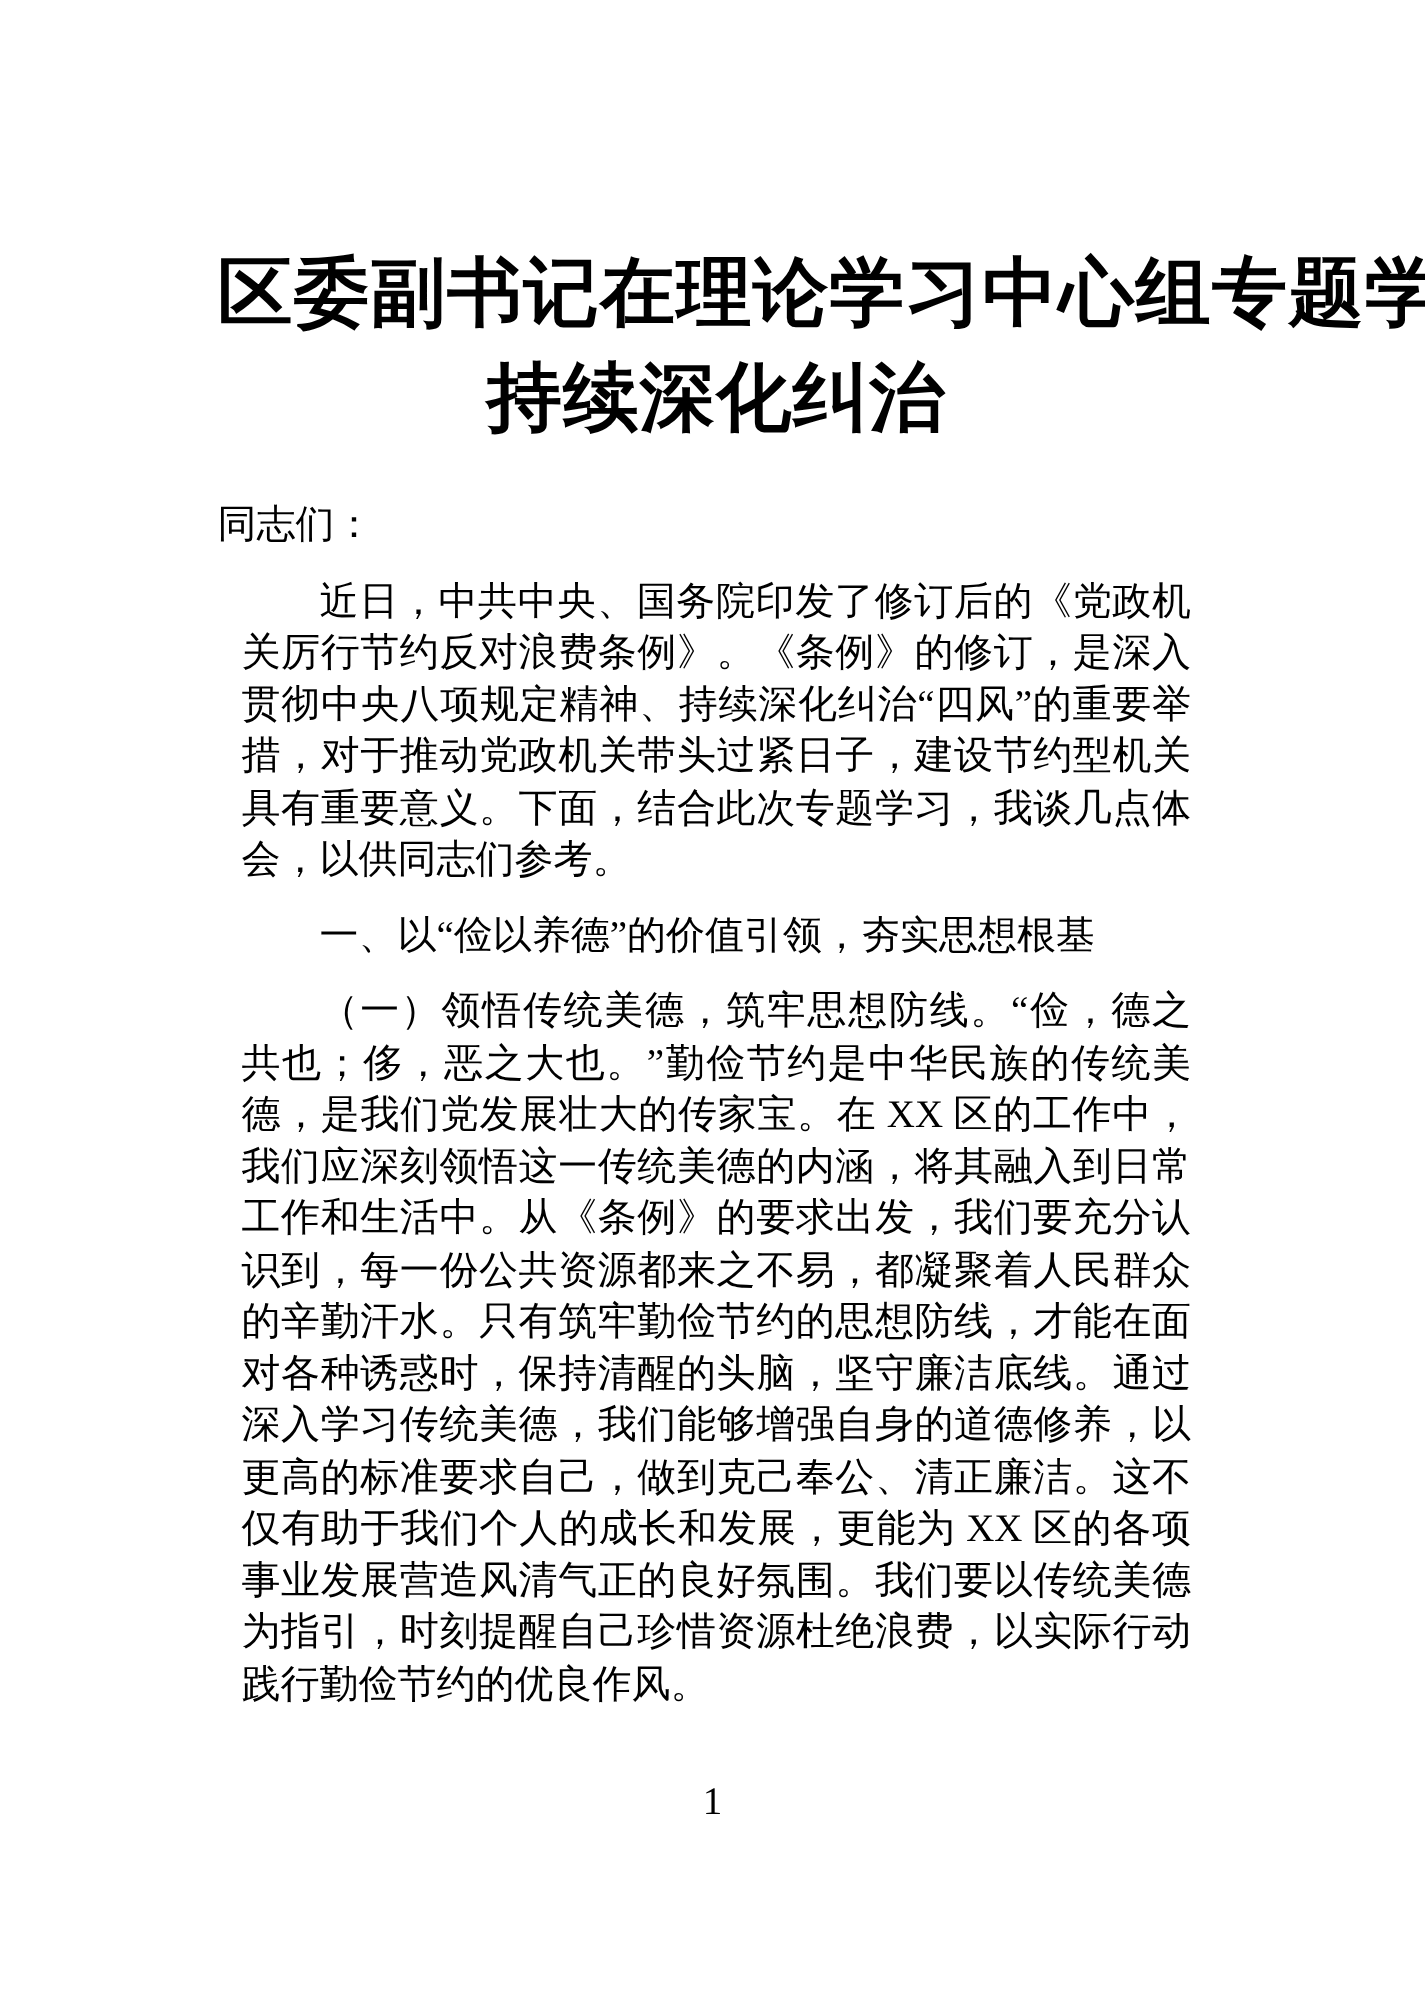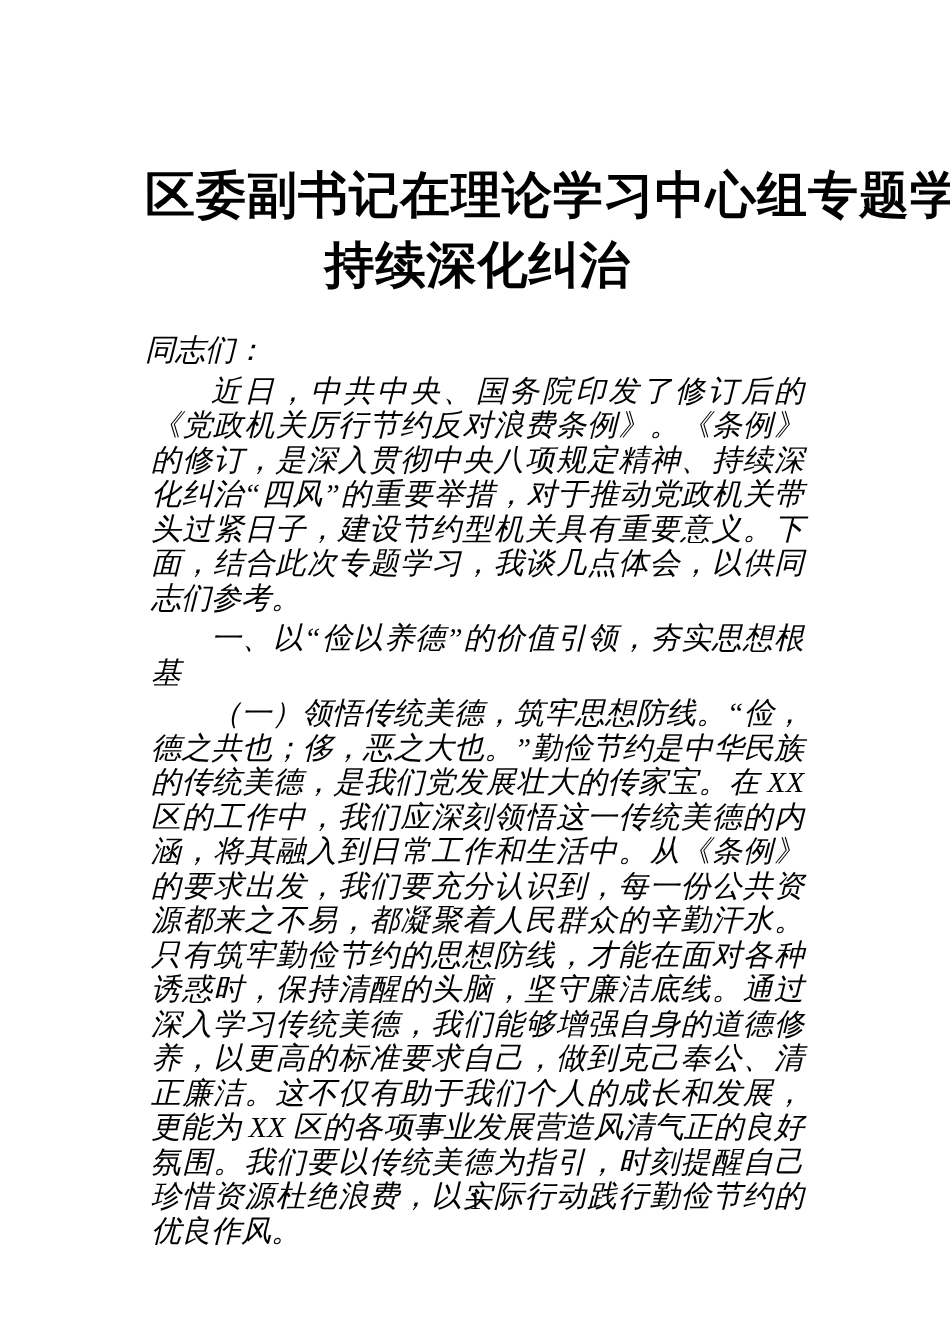--- a/index.html
+++ b/index.html
@@ -28,27 +28,26 @@
     font-weight: bold;
     line-height: 70px;
     text-align: center;
     letter-spacing: 1px;
   }
   .doc-title .title-line {
     white-space: nowrap;
   }
   .body-text {
     margin-top: 33px;
-    font-size: 30px;
+    font-size: 26px;
     line-height: 34.5px;
     text-align: justify;
-    font-style: italic;
   }
   .para {
-    margin: 6px;
+    margin: 16px;
     padding: 0;
     text-indent: 2em;
   }
   .salutation {
     margin: 0;
     padding: 0;
     text-indent: 0;
   }
   .page-number {
     position: absolute;

